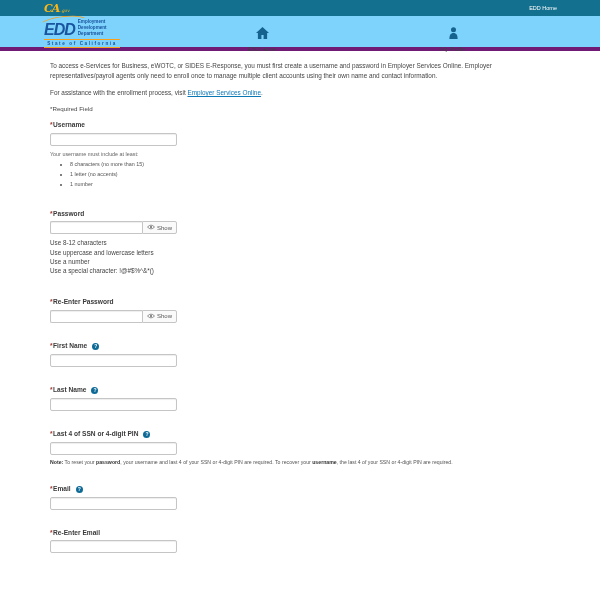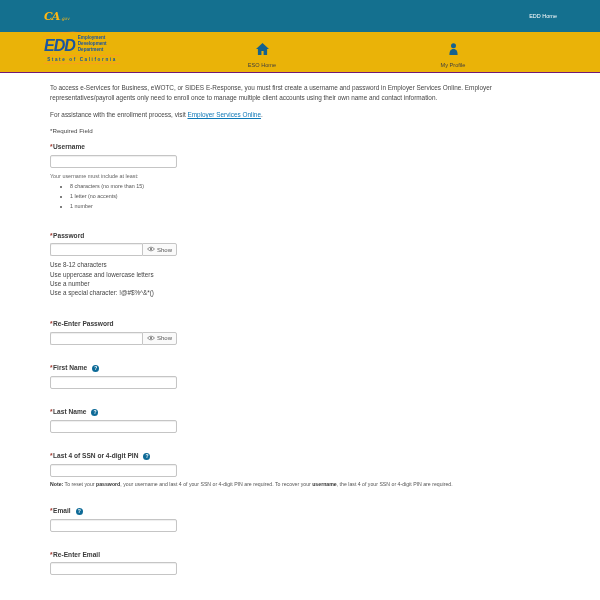--- a/index.html
+++ b/index.html
@@ -6,39 +6,39 @@
   html,body { margin:0; padding:0; }
   body {
     width:600px; height:600px; overflow:hidden;
     background:#ffffff;
     font-family:"Liberation Sans", sans-serif;
     color:#464646;
   }
 
   
   .topbar {
-    height:32px; background:#14708f;
+    height:16px; background:#14708f;
     display:flex; align-items:center; justify-content:space-between;
     padding:0 43px 0 44px;
   }
   .ca-logo { display:flex; align-items:baseline; line-height:1; cursor:pointer; }
   .ca-logo .ca {
     font-family:"DejaVu Serif", serif; font-style:italic; font-weight:bold;
     font-size:11px; color:#fdb714; letter-spacing:-1px;
   }
   .ca-logo .gov {
     font-family:"DejaVu Serif", serif; font-style:italic;
     font-size:4.5px; color:#fdb714; margin-left:1px;
   }
   .edd-home-link { color:#ffffff; font-size:5.5px; text-decoration:none; }
 
   
   .site-header {
-    position:relative; height:41px; background:#eab308;
-    border-bottom:1px solid #701a75;
+    position:relative; height:35px; background:#7dd3fc;
+    border-bottom:4px solid #701a75;
   }
   .edd-logo { position:absolute; left:44px; top:3px; width:76px; cursor:pointer; }
   .edd-row { display:flex; align-items:flex-end; position:relative; }
   .edd-swoosh {
     position:absolute; left:-5px; top:-3px; width:50px; height:16px;
     border:1.5px solid transparent; border-top:1.5px solid #f9a01b;
     border-radius:50%; transform:rotate(-6deg); pointer-events:none;
   }
   .edd-acronym {
     font-size:16px; font-weight:bold; font-style:italic;

